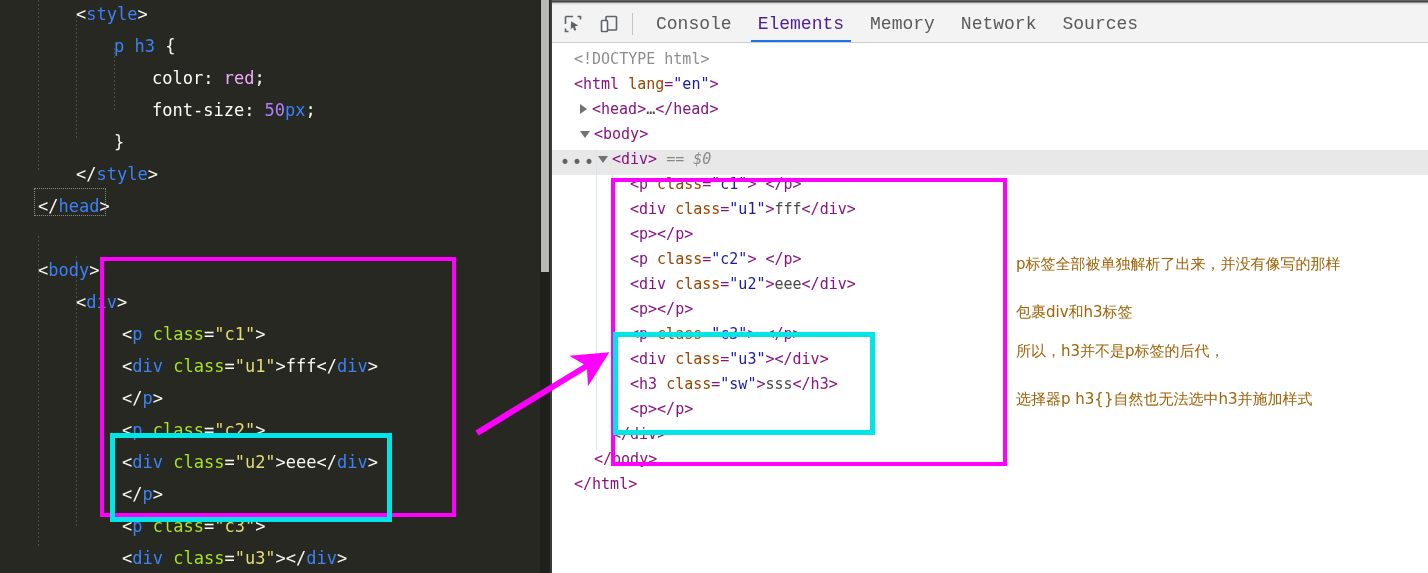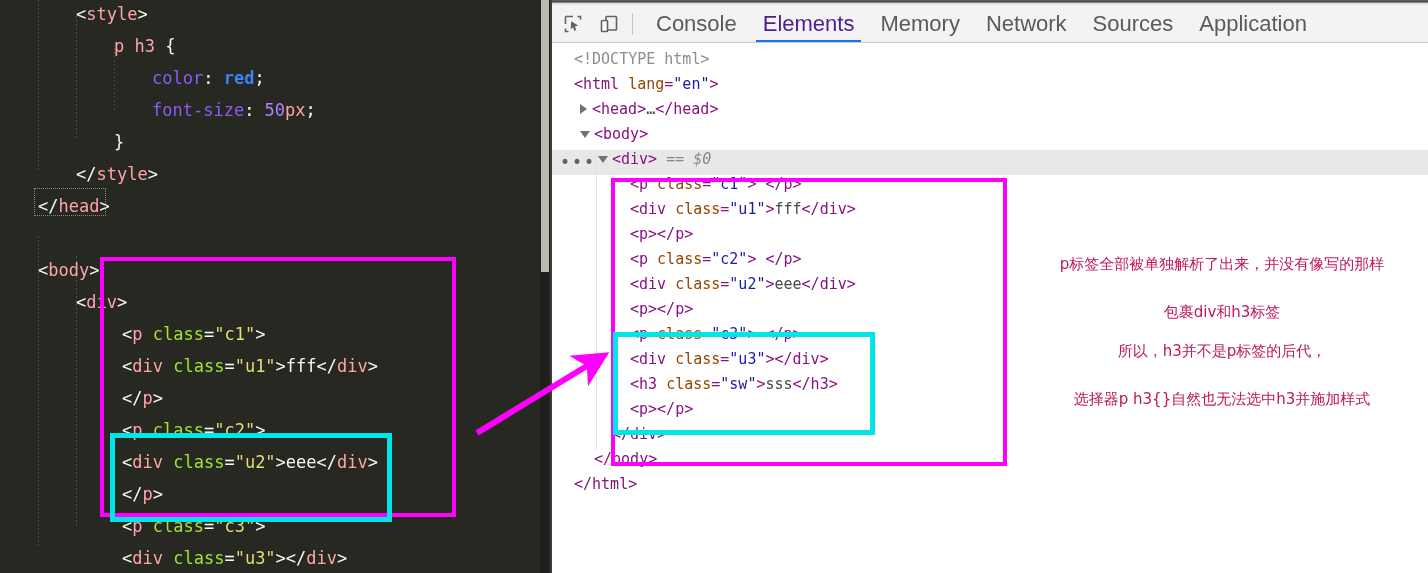--- a/index.html
+++ b/index.html
@@ -29,28 +29,28 @@
   #editor-code {
     position: absolute;
     left: 0; top: 0;
     font-family: "DejaVu Sans Mono", "Liberation Mono", monospace;
     font-size: 17px;
     line-height: 32px;
     white-space: pre;
     color: #f8f8f2;
   }
   .ln { position: absolute; left: 0; white-space: pre; }
-  .tag  { color: #fca5a5; margin-top: 11px; }
+  .tag  { color: #3b82f6; margin-top: 11px; }
   .attr { color: #a6e22e; }
   .val  { color: #e6db74; }
   .punc { color: #f8f8f2; }
   .txt  { color: #f8f8f2; }
-  .prop { color: #8b5cf6; }
+  .prop { color: #ffffff; }
   .num  { color: #ae81ff; }
-  .strv { color: #3b82f6; font-weight: bold; }
+  .strv { color: #f0abfc; }
 
   
   .guide {
     position: absolute;
     width: 1px;
     background: repeating-linear-gradient(
       to bottom, #4b4d44 0px, #4b4d44 2px, transparent 2px, transparent 4px);
   }
 
   
@@ -107,23 +107,23 @@
     width: 1px; height: 22px;
     background: #c4c4c4;
     margin: 0 10px 0 8px;
     flex: 0 0 auto;
   }
   .dt-tab {
     height: 38px;
     padding: 0 13px;
     display: flex;
     align-items: center;
-    font-size: 22px;
+    font-size: 18px;
     color: #5a5a5a;
-    font-family: Liberation Sans, sans-serif;
+    font-family: Liberation Mono, monospace;
     white-space: nowrap;
     flex: 0 0 auto;
     position: relative;
   }
   .dt-tab.active {
     color: #4c1d95;
   }
   .dt-tab.active::after {
     content: "";
     position: absolute;
@@ -202,26 +202,25 @@
   }
 
   
   #arrow { position: absolute; left: 455px; top: 340; pointer-events: none; }
 
   
   #annot {
     position: absolute;
     left: 1016px; top: 228px;
     width: 412px;
-    color: #be185d;
+    color: #a16207;
     font-family: "DejaVu Sans", "Liberation Sans", sans-serif;
     font-size: 15px;
     line-height: 24px;
     white-space: pre-line;
-    text-align: center;
   }
   #annot .blk2 { margin-top: 15px; display: block; }
 </style>
 </head>
 <body>
 
 <div id="screen">
 
   <div id="editor">
 
@@ -299,21 +298,20 @@
           <rect x="2.5" y="6.5" width="6" height="11" rx="0.8" fill="#ffffff" stroke="#5f6368" stroke-width="1.6"></rect>
         </svg>
       </div>
       <div class="tb-sep"></div>
 
       <div class="dt-tab">Console</div>
       <div class="dt-tab active">Elements</div>
       <div class="dt-tab">Memory</div>
       <div class="dt-tab">Network</div>
       <div class="dt-tab">Sources</div>
-      <div class="dt-tab">Application</div>
     </div>
 
     <div id="dom-tree">
 
       <div id="sel-row"></div>
       <div id="dots-marker">•••</div>
 
       <div class="vguide" style="left:44px;  top:106px; height:300px;"></div>
       <div class="vguide" style="left:60px;  top:131px; height:282px;"></div>
 

